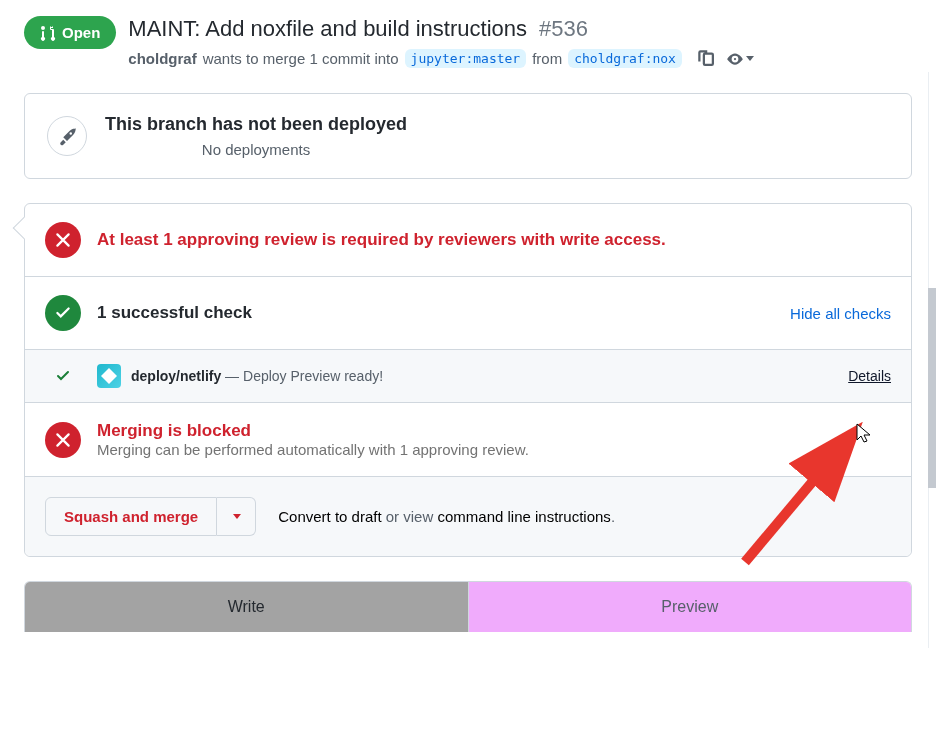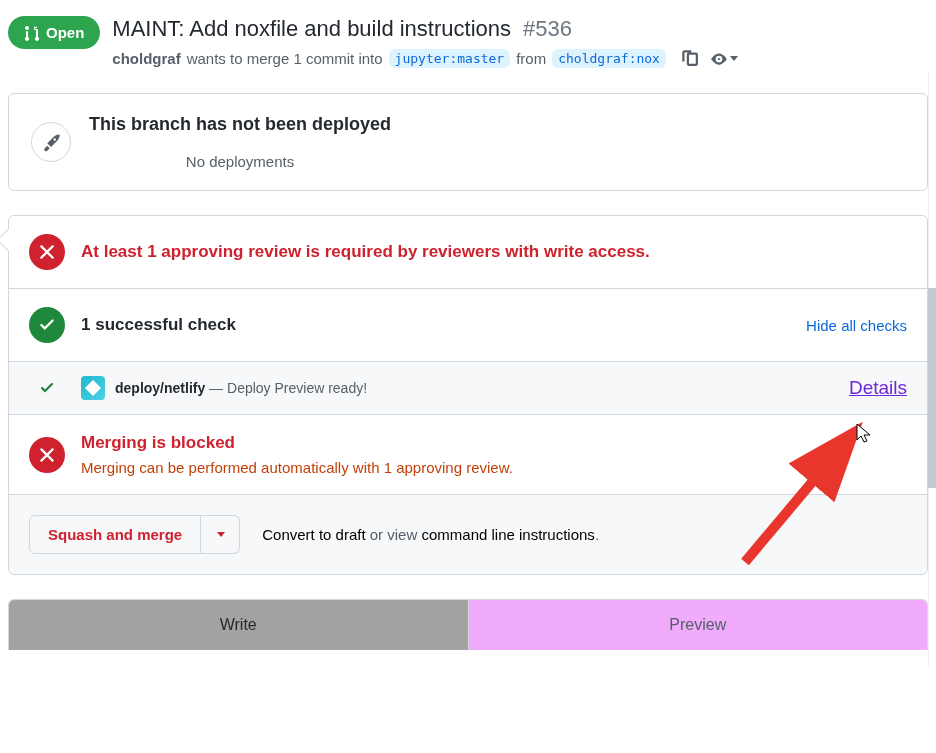--- a/index.html
+++ b/index.html
@@ -1,61 +1,61 @@
 <!DOCTYPE html>
 <html><head>
 <meta charset="utf-8">
 <style>
   * { box-sizing: border-box; margin: 0; padding: 0; }
   body { font-family: -apple-system, BlinkMacSystemFont, "Segoe UI", Helvetica, Arial, sans-serif; font-size: 14px; color: #24292f; background: #fff; width: 936px; }
-  .wrap { padding: 16px 8px; }
+  .wrap { padding: 16px 24px; }
 
   .header-row { display: flex; align-items: flex-start; gap: 12px; }
   .open-badge { display: inline-flex; align-items: center; gap: 6px; background: #2da44e; color: #fff; border-radius: 24px; padding: 8px 16px; font-weight: 600; font-size: 15px; }
   .open-badge svg { width: 16px; height: 16px; fill: #fff; }
   .header-main { flex: 1; }
   .pr-title-row { display: flex; align-items: center; gap: 8px; margin-bottom: 6px;}
   .pr-title { font-size: 22px; font-weight: 400; color: #24292f; }
   .pr-number { font-size: 22px; font-weight: 300; color: #6e7781; margin-left: 4px;}
   .pr-meta { color: #57606a; font-size: 15px; display: flex; align-items: center; gap: 6px; flex-wrap: wrap; }
   .pr-meta b { font-weight: 600; color: #57606a; }
   .branch-label { background: #ddf4ff; color: #0969da; font-family: ui-monospace, SFMono-Regular, Menlo, monospace; font-size: 13px; padding: 2px 6px; border-radius: 6px; }
   .hdr-icons { display: flex; align-items: center; gap: 12px; margin-left: 8px; }
   .hdr-icons svg { width: 18px; height: 18px; fill: #57606a; }
   .caret { width: 0; height: 0; border-left: 4px solid transparent; border-right: 4px solid transparent; border-top: 5px solid #57606a; display: inline-block; margin-left: 2px;}
 
   .card { border: 1px solid #d0d7de; border-radius: 6px; margin-top: 24px; }
   .deploy-card { display: flex; align-items: center; gap: 18px; padding: 20px 22px; }
   .rocket-circle { width: 40px; height: 40px; border: 1px solid #d0d7de; border-radius: 50%; display: flex; align-items: center; justify-content: center; }
   .rocket-circle svg { width: 20px; height: 20px; fill: #57606a; }
-  .deploy-title { font-size: 18px; font-weight: 600; margin-bottom: 18px; }
+  .deploy-title { font-size: 18px; font-weight: 600; margin-bottom: 6px; }
   .deploy-sub { color: #57606a; font-size: 15px; text-align: center; }
 
   .merge-card { position: relative; }
   .merge-caret { position: absolute; left: -9px; top: 16px; width: 16px; height: 16px; background:#fff; border-left:1px solid #d0d7de; border-bottom:1px solid #d0d7de; transform: rotate(45deg); }
   .merge-row { display: flex; align-items: center; padding: 18px 20px; border-bottom: 1px solid #d0d7de; }
   .merge-row.no-border { border-bottom: none; }
   .status-circle { width: 36px; height: 36px; border-radius: 50%; display: flex; align-items: center; justify-content: center; flex-shrink: 0; margin-right: 16px; }
   .status-circle.red { background: #cf222e; }
   .status-circle.green { background: #1f883d; }
   .status-circle svg { width: 18px; height: 18px; fill: #fff; stroke: #fff; }
   .row-body { flex: 1; }
   .row-title-red { color: #cf222e; font-size: 17px; font-weight: 600; }
   .row-title { font-size: 17px; font-weight: 600; }
-  .row-sub { color: #c2410c; font-size: 15px; margin-top: 6px;}
+  .row-sub { color: #737373; font-size: 15px; margin-top: 0;}
   .row-action { color: #0969da; font-size: 15px; cursor: pointer; }
 
   .check-row { display: flex; align-items: center; padding: 14px 20px; background: #f6f8fa; border-bottom: 1px solid #d0d7de;}
   .check-icon { width: 36px; display: flex; justify-content: center; margin-right: 16px; }
   .check-icon svg { width: 16px; height: 16px; fill: #1a7f37; }
   .check-avatar { width: 24px; height: 24px; border-radius: 4px; background: linear-gradient(135deg,#20b8cd,#4dd2e5); margin-right: 10px; flex-shrink:0; position:relative; }
   .check-avatar::before { content:''; position:absolute; inset:4px; background:#fff; clip-path: polygon(50% 0, 100% 50%, 50% 100%, 0 50%);}
   .check-name { font-weight: 600; }
   .check-desc { color: #57606a; }
-  .details-link { color: #6d28d9; text-decoration: underline; font-size: 19px; cursor:pointer;text-align:center; }
+  .details-link { color: #0f172a; text-decoration: underline; font-size: 14px; cursor:pointer;text-align:center; }
 
   .merge-footer { background: #f6f8fa; padding: 20px; border-top: 1px solid #d0d7de; border-radius: 0 0 6px 6px; display:flex; align-items:center; gap:22px; flex-wrap:wrap;}
   .btn-squash-group { display: flex; }
   .btn-squash { border: 1px solid #d0d7de; background: #f6f8fa; color: #cf222e; font-weight: 600; padding: 10px 18px; border-radius: 6px 0 0 6px; font-size: 15px; }
   .btn-squash-dd { border: 1px solid #d0d7de; border-left:none; background:#f6f8fa; padding: 10px 14px; border-radius: 0 6px 6px 0; display:flex; align-items:center;}
   .btn-squash-dd .caret { border-top-color: #cf222e; }
   .footer-text { color: #57606a; font-size: 15px; }
   .footer-text a { color: #000000; text-decoration: none; }
 
   .tabs { margin-top: 24px; border: 1px solid #d0d7de; border-bottom: none; border-radius: 6px 6px 0 0; overflow: hidden; display: flex; }

